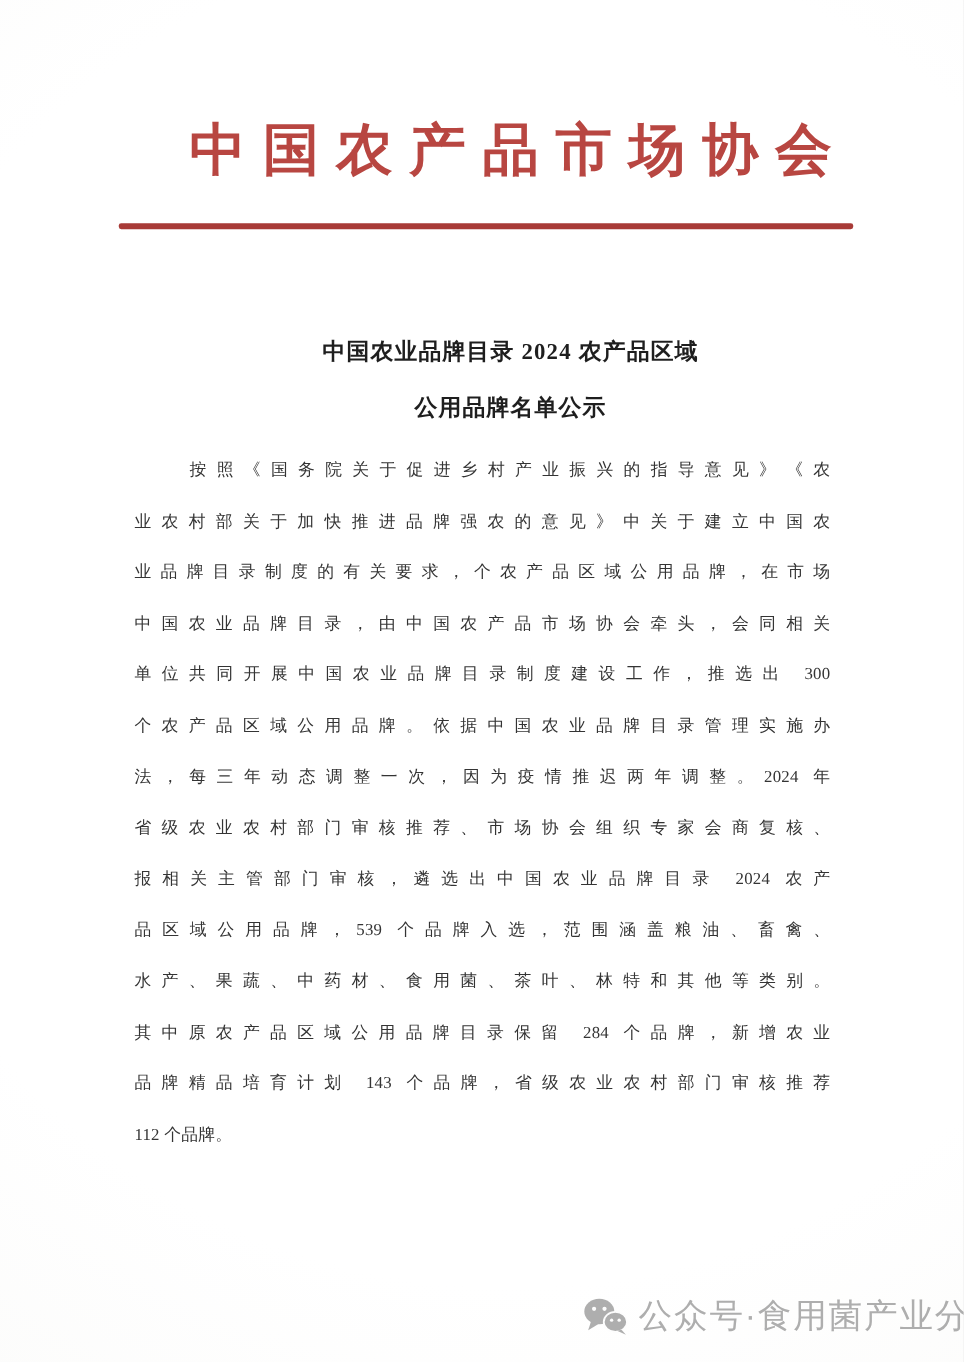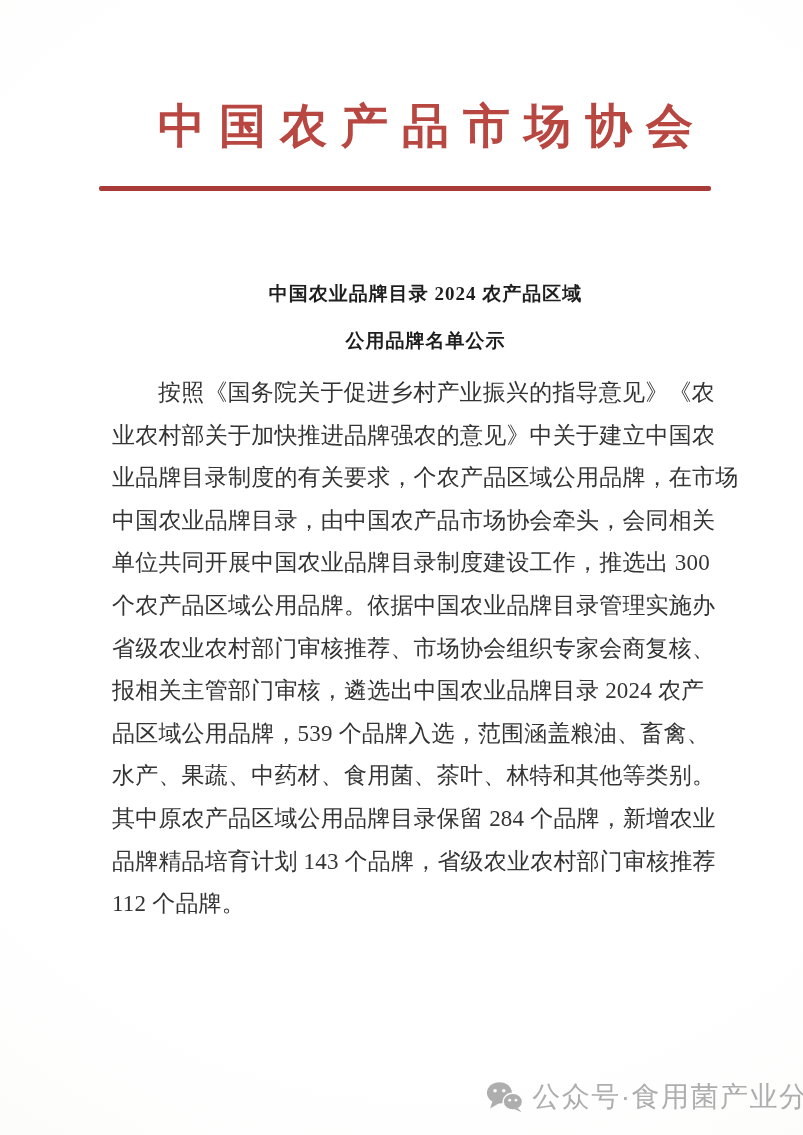--- a/index.html
+++ b/index.html
@@ -26,21 +26,21 @@
   
   .doc-title{
     position:absolute;top:270px;left:0;width:100%;
     text-align:center;color:#1e1e1e;
     font-size:19px;font-weight:bold;line-height:47px;
     letter-spacing:1px;
   }
   
   .body-par{
     position:absolute;top:372px;left:112px;width:580px;
-    color:#343434;font-size:23px;letter-spacing:0.2px;
+    color:#343434;font-size:14px;letter-spacing:0.2px;
   }
   .body-line{
     line-height:42.6px;height:42.6px;
     text-align:justify;text-align-last:justify;
     text-justify:inter-ideograph;
     white-space:nowrap;
   }
   .body-line.first{padding-left:46px;}
   .body-line.last{text-align:center;text-align-last:left;}
   
@@ -67,20 +67,21 @@
     <div>公用品牌名单公示</div>
   </div>
 
   <div class="body-par">
     <div class="body-line first">按照《国务院关于促进乡村产业振兴的指导意见》《农</div>
     <div class="body-line">业农村部关于加快推进品牌强农的意见》中关于建立中国农</div>
     <div class="body-line">业品牌目录制度的有关要求，个农产品区域公用品牌，在市场</div>
     <div class="body-line">中国农业品牌目录，由中国农产品市场协会牵头，会同相关</div>
     <div class="body-line">单位共同开展中国农业品牌目录制度建设工作，推选出 300</div>
     <div class="body-line">个农产品区域公用品牌。依据中国农业品牌目录管理实施办</div>
+    <div class="body-line">法，每三年动态调整一次，因为疫情推迟两年调整。2024 年</div>
     <div class="body-line">省级农业农村部门审核推荐、市场协会组织专家会商复核、</div>
     <div class="body-line">报相关主管部门审核，遴选出中国农业品牌目录 2024 农产</div>
     <div class="body-line">品区域公用品牌，539 个品牌入选，范围涵盖粮油、畜禽、</div>
     <div class="body-line">水产、果蔬、中药材、食用菌、茶叶、林特和其他等类别。</div>
     <div class="body-line">其中原农产品区域公用品牌目录保留 284 个品牌，新增农业</div>
     <div class="body-line">品牌精品培育计划 143 个品牌，省级农业农村部门审核推荐</div>
     <div class="body-line last">112 个品牌。</div>
   </div>
 
   <div class="watermark">

